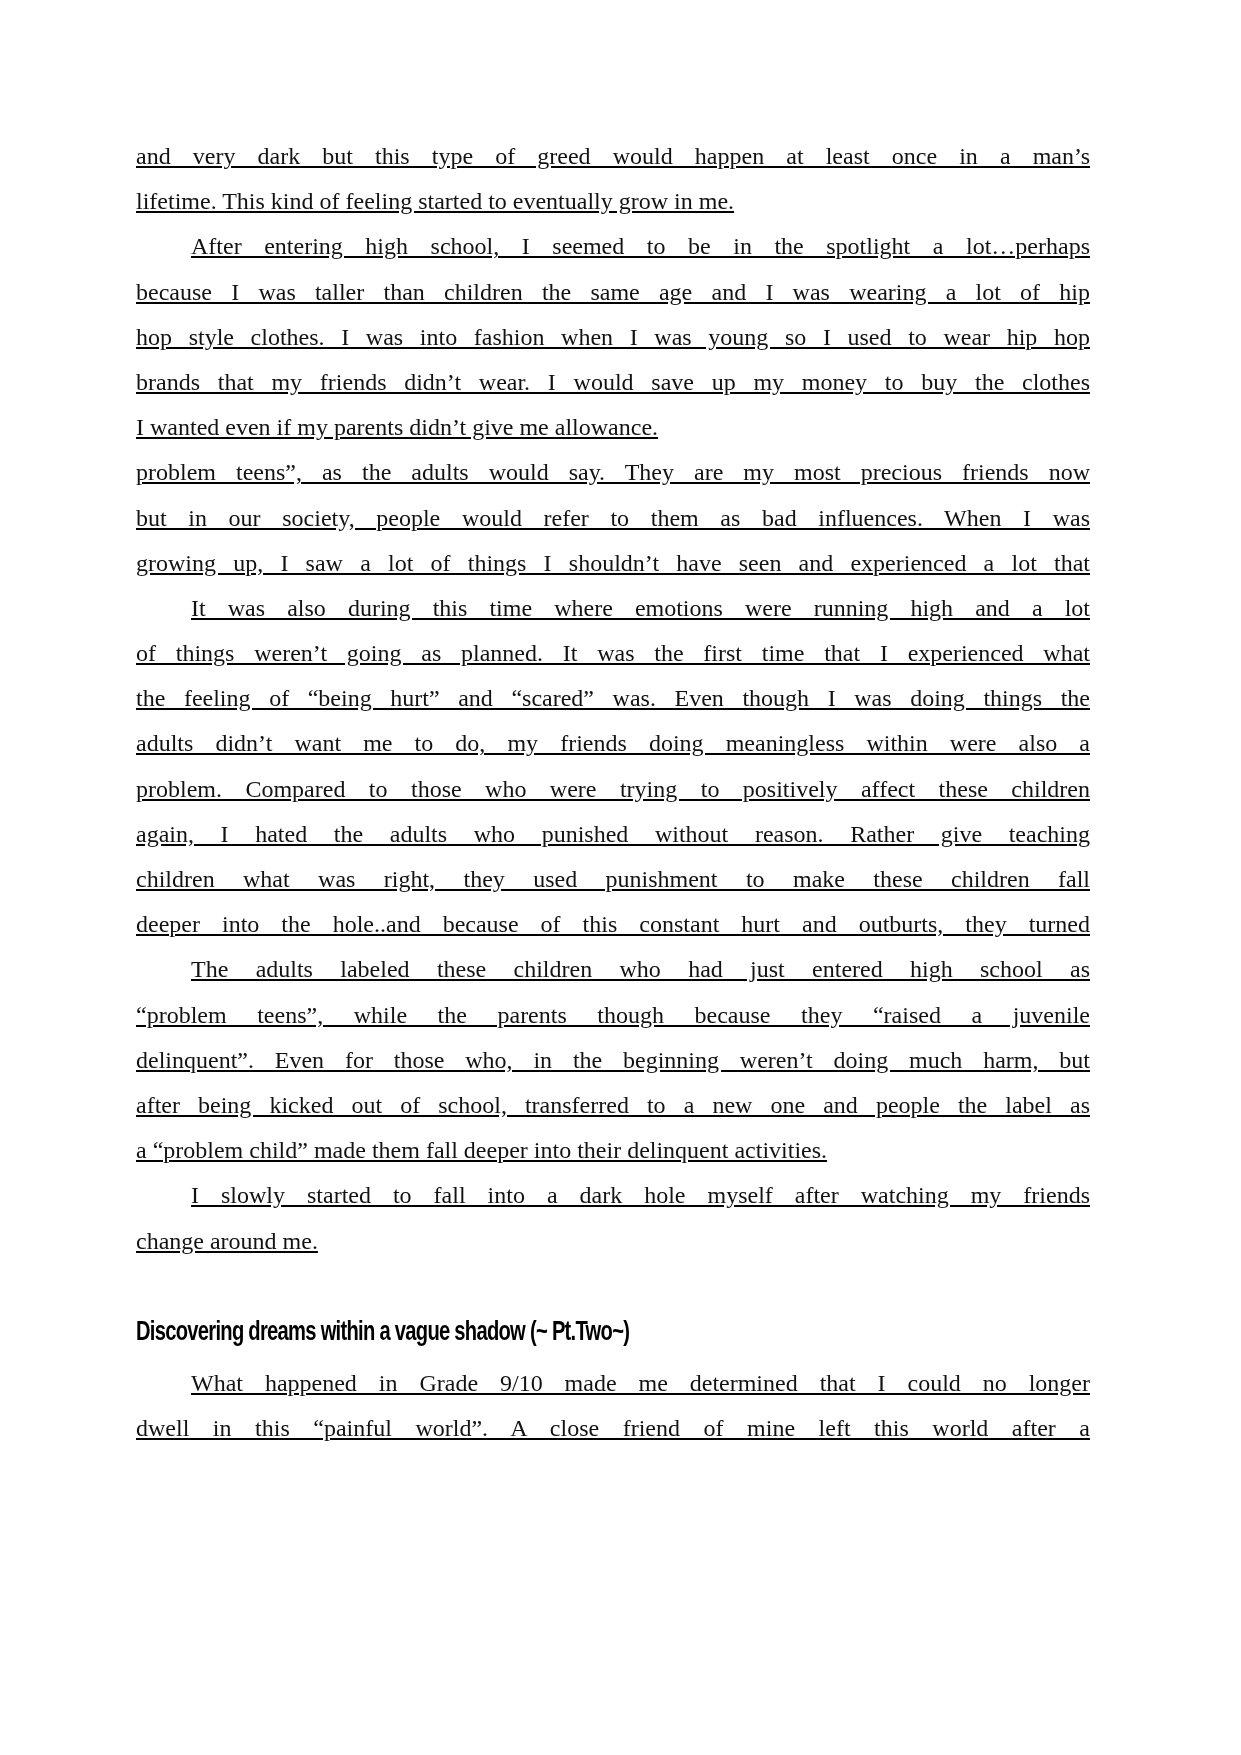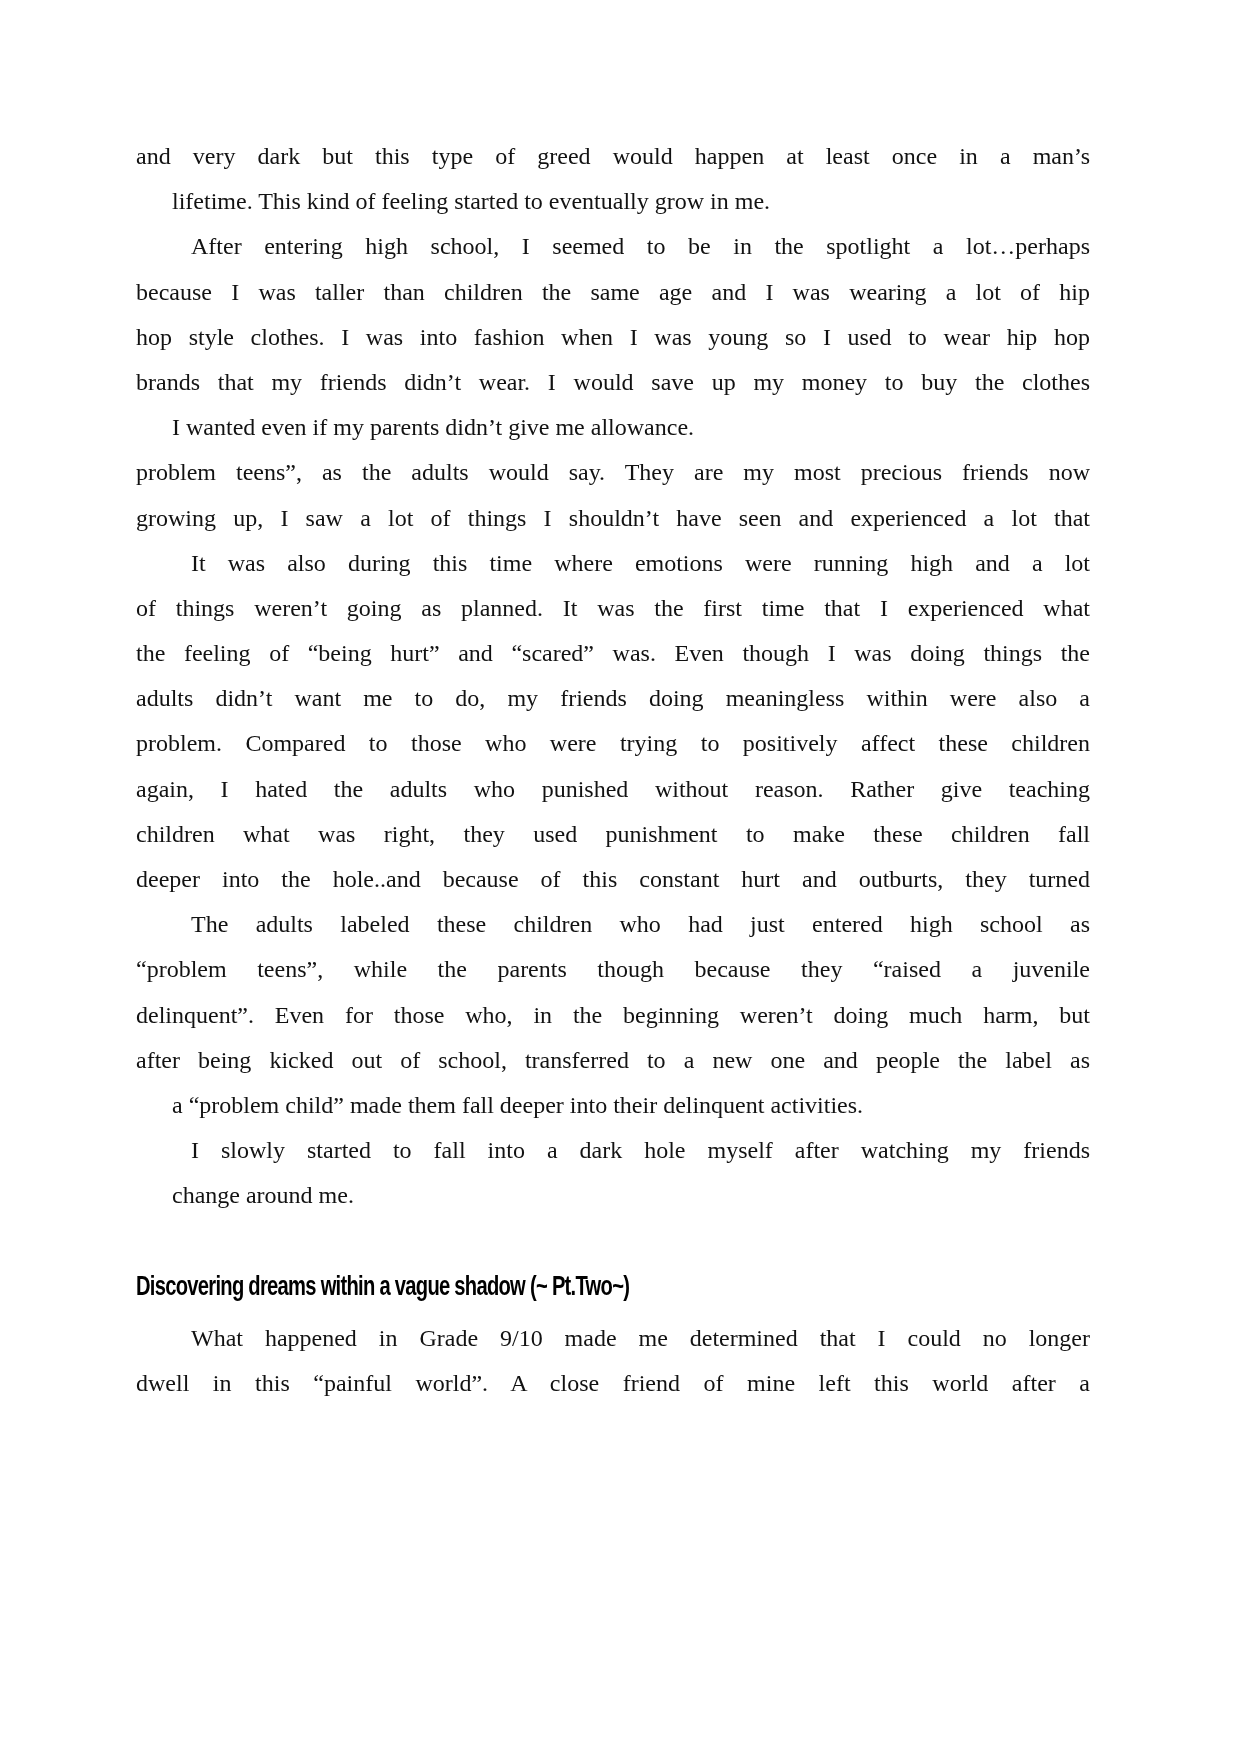--- a/index.html
+++ b/index.html
@@ -14,35 +14,35 @@
     background: #ffffff;
     overflow: hidden;
     font-family: "Liberation Serif", serif;
   }
   .text-block {
     position: absolute;
     left: 136px;
     top: 134px;
     width: 954px;
   }
-  .para { margin: 0; padding: 0; }
+  .para { margin: 0; padding: 0; text-decoration: underline; }
   .line {
     font-family: "Liberation Serif", serif;
     font-size: 24px;
     line-height: 45.2px;
     height: 45.2px;
     color: #121212;
     text-align: justify;
     text-align-last: justify;
     overflow: hidden;
     white-space: normal;
     hyphens: none;
   }
   .line.first-indent { padding-left: 55px; }
-  .line.para-end { text-align-last: left; margin-left: 36px; }
+  .line.para-end { text-align-last: left; }
   .heading {
     margin: 44px 0 8px 0;
     font-family: "Liberation Sans", sans-serif;
     font-weight: bold;
     font-size: 28px;
     line-height: 45px;
     color: #000000;
     letter-spacing: -1px;
     white-space: nowrap;
     transform: scaleX(0.72);
@@ -61,20 +61,21 @@
         </div>
         <div class="para">
           <div class="line first-indent">After entering high school, I seemed to be in the spotlight a lot…perhaps</div>
           <div class="line">because I was taller than children the same age and I was wearing a lot of hip</div>
           <div class="line">hop style clothes. I was into fashion when I was young so I used to wear hip hop</div>
           <div class="line">brands that my friends didn’t wear. I would save up my money to buy the clothes</div>
           <div class="line para-end">I wanted even if my parents didn’t give me allowance.</div>
         </div>
         <div class="para">
           <div class="line">problem teens”, as the adults would say. They are my most precious friends now</div>
+          <div class="line">but in our society, people would refer to them as bad influences. When I was</div>
           <div class="line">growing up, I saw a lot of things I shouldn’t have seen and experienced a lot that</div>
         </div>
         <div class="para">
           <div class="line first-indent">It was also during this time where emotions were running high and a lot</div>
           <div class="line">of things weren’t going as planned. It was the first time that I experienced what</div>
           <div class="line">the feeling of “being hurt” and “scared” was. Even though I was doing things the</div>
           <div class="line">adults didn’t want me to do, my friends doing meaningless within were also a</div>
           <div class="line">problem. Compared to those who were trying to positively affect these children</div>
           <div class="line">again, I hated the adults who punished without reason. Rather give teaching</div>
           <div class="line">children what was right, they used punishment to make these children fall</div>

